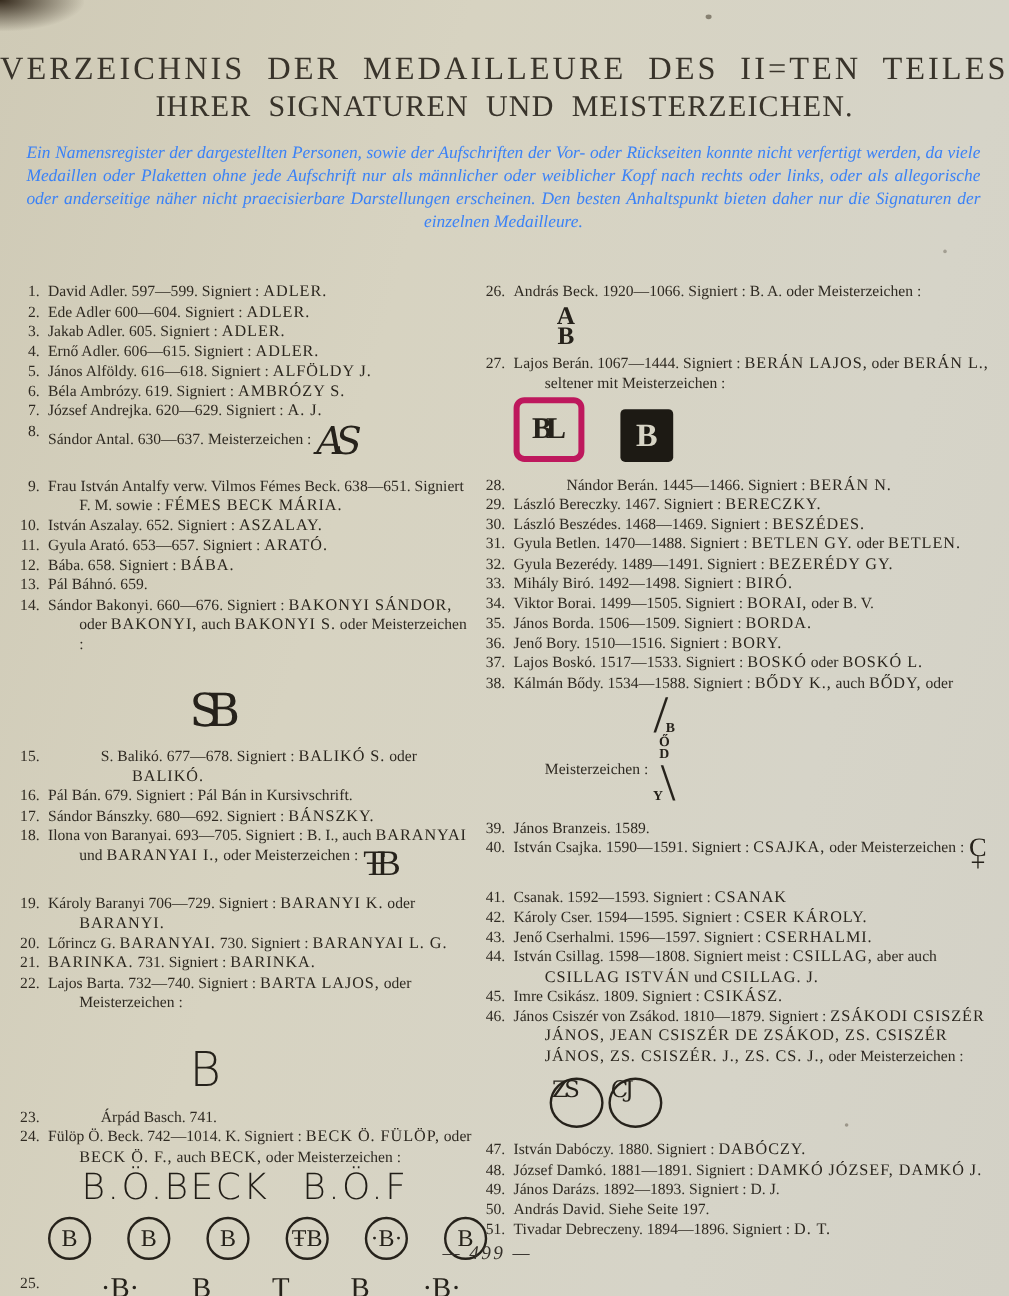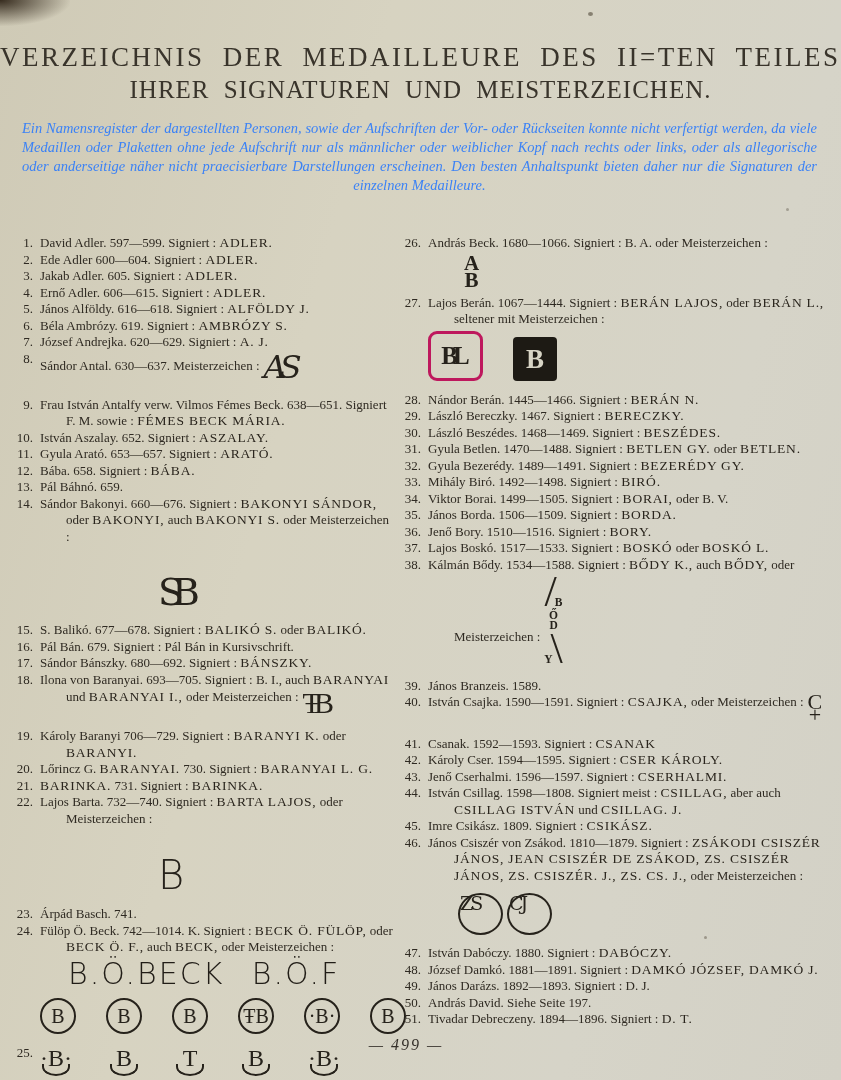--- a/index.html
+++ b/index.html
@@ -19,21 +19,21 @@
   .page-title{text-align:center;padding-top:42px;color:#39342b;}
   .title-l1{font-size:27px;letter-spacing:2.5px;word-spacing:9px;white-space:nowrap;}
   .title-l2{font-size:25px;letter-spacing:1px;word-spacing:7px;margin-top:3px;}
 
   .intro{font-style:italic;font-size:14.5px;line-height:19px;margin:15px 24px 0 22px;
     text-align:justify;text-align-last:center;color:#3b82f6;}
 
   .columns{display:grid;grid-template-columns:378px 1fr;column-gap:10px;margin:40px 10px 0 12px;}
 
   .entry{display:grid;grid-template-columns:28px 1fr;font-size:13px;line-height:16.5px;}
-  .entry.gap-sm{margin-top:5px;}
+  .entry.gap-sm{margin-top:5px;gap:44px;}
   .entry.gap-md{margin-top:10px;}
   .entry.gap-lg{margin-top:14px;}
   .num{text-align:right;padding-right:7px;}
   .body{padding-left:26px;text-indent:-26px;}
   .sig{letter-spacing:0.8px;font-size:13.5px;color:#2a251d;}
 
   .mark{color:#26221b;text-indent:0;}
   .body .mark{display:inline-block;vertical-align:-8px;margin-left:4px;}
 
   .markrow{grid-column:2;display:flex;align-items:flex-end;gap:30px;margin:3px 0 6px 0;}
@@ -47,21 +47,21 @@
   .mk-tb{font-size:30px;letter-spacing:-7px;line-height:1;padding-right:7px;vertical-align:-12px !important;}
   .mk-b{font-size:40px;line-height:1;font-family:"DejaVu Sans",sans-serif;font-weight:300;}
   .mk-hand{font-family:"DejaVu Sans",sans-serif;font-weight:300;font-size:30px;letter-spacing:2px;word-spacing:16px;line-height:1;color:#211d17;}
   .mk-bcircle{display:inline-flex;align-items:center;justify-content:center;width:32px;height:32px;
     border:2.5px solid #26221b;border-radius:50%;font-size:20px;line-height:1;}
   .mk-anchor{display:inline-flex;flex-direction:column;align-items:center;font-size:24px;line-height:.9;}
   .mk-anchor::after{content:"";width:24px;height:10px;border:2px solid #26221b;border-top:none;
     border-bottom-left-radius:16px 11px;border-bottom-right-radius:16px 11px;margin-top:-5px;}
   .mk-ab{white-space:pre;font-size:21px;line-height:.82;text-align:center;font-weight:600;}
   .mk-box{display:inline-flex;align-items:center;justify-content:center;width:44px;height:44px;
-    border:3px solid #be185d;border-radius:9px;font-size:25px;font-weight:bold;letter-spacing:-5px;padding-right:5px;}
+    border:5px solid #be185d;border-radius:9px;font-size:25px;font-weight:bold;letter-spacing:-5px;padding-right:5px;}
   .mk-boxsolid{display:inline-flex;align-items:center;justify-content:center;width:44px;height:44px;
     background:#1d1a14;border-radius:4px;color:#d7d4c5;font-size:27px;font-weight:bold;}
   .mk-cone{display:inline-flex;align-items:center;line-height:.85;vertical-align:-22px !important;}
   .mk-cone::before{content:"/";font-size:44px;font-weight:300;margin-right:-2px;}
   .mk-cone::after{content:"\\";font-size:44px;font-weight:300;margin-left:-2px;}
   .mk-cone{white-space:pre;font-size:11.5px;font-weight:600;text-align:center;}
   .mk-ccross{white-space:pre;font-size:22px;line-height:.62;text-align:center;vertical-align:-16px !important;}
   .mk-zs{display:inline-flex;align-items:center;justify-content:center;width:38px;height:38px;
     border:2px solid #26221b;border-radius:50%;font-size:19px;letter-spacing:-3px;padding-right:3px;
     font-family:"DejaVu Serif",serif;vertical-align:-14px !important;}
@@ -206,21 +206,21 @@
           <span class="mark mk-anchor">B</span>
           <span class="mark mk-anchor">T</span>
           <span class="mark mk-anchor">B</span>
           <span class="mark mk-anchor">·B·</span>
         </div>
       </div>
     </div>
   <div class="col">
       <div class="entry">
         <span class="num">26.</span>
-        <div class="body"><span class="plain">András Beck. 1680—1066. Signiert : B. A. oder Meisterzeichen :</span></div>
+        <div class="body"><span class="plain">András Beck. 1920—1066. Signiert : B. A. oder Meisterzeichen :</span></div>
         <div class="markrow ml-sm">
           <span class="mark mk-ab">A
 B</span>
         </div>
       </div>
       <div class="entry">
         <span class="num">27.</span>
         <div class="body"><span class="plain">Lajos Berán. 1067—1444. Signiert : </span><span class="sig">BERÁN LAJOS,</span><span class="plain"> oder </span><span class="sig">BERÁN L.,</span><span class="plain"> seltener mit Meisterzeichen :</span></div>
         <div class="markrow ">
           <span class="mark mk-box">BL</span>

